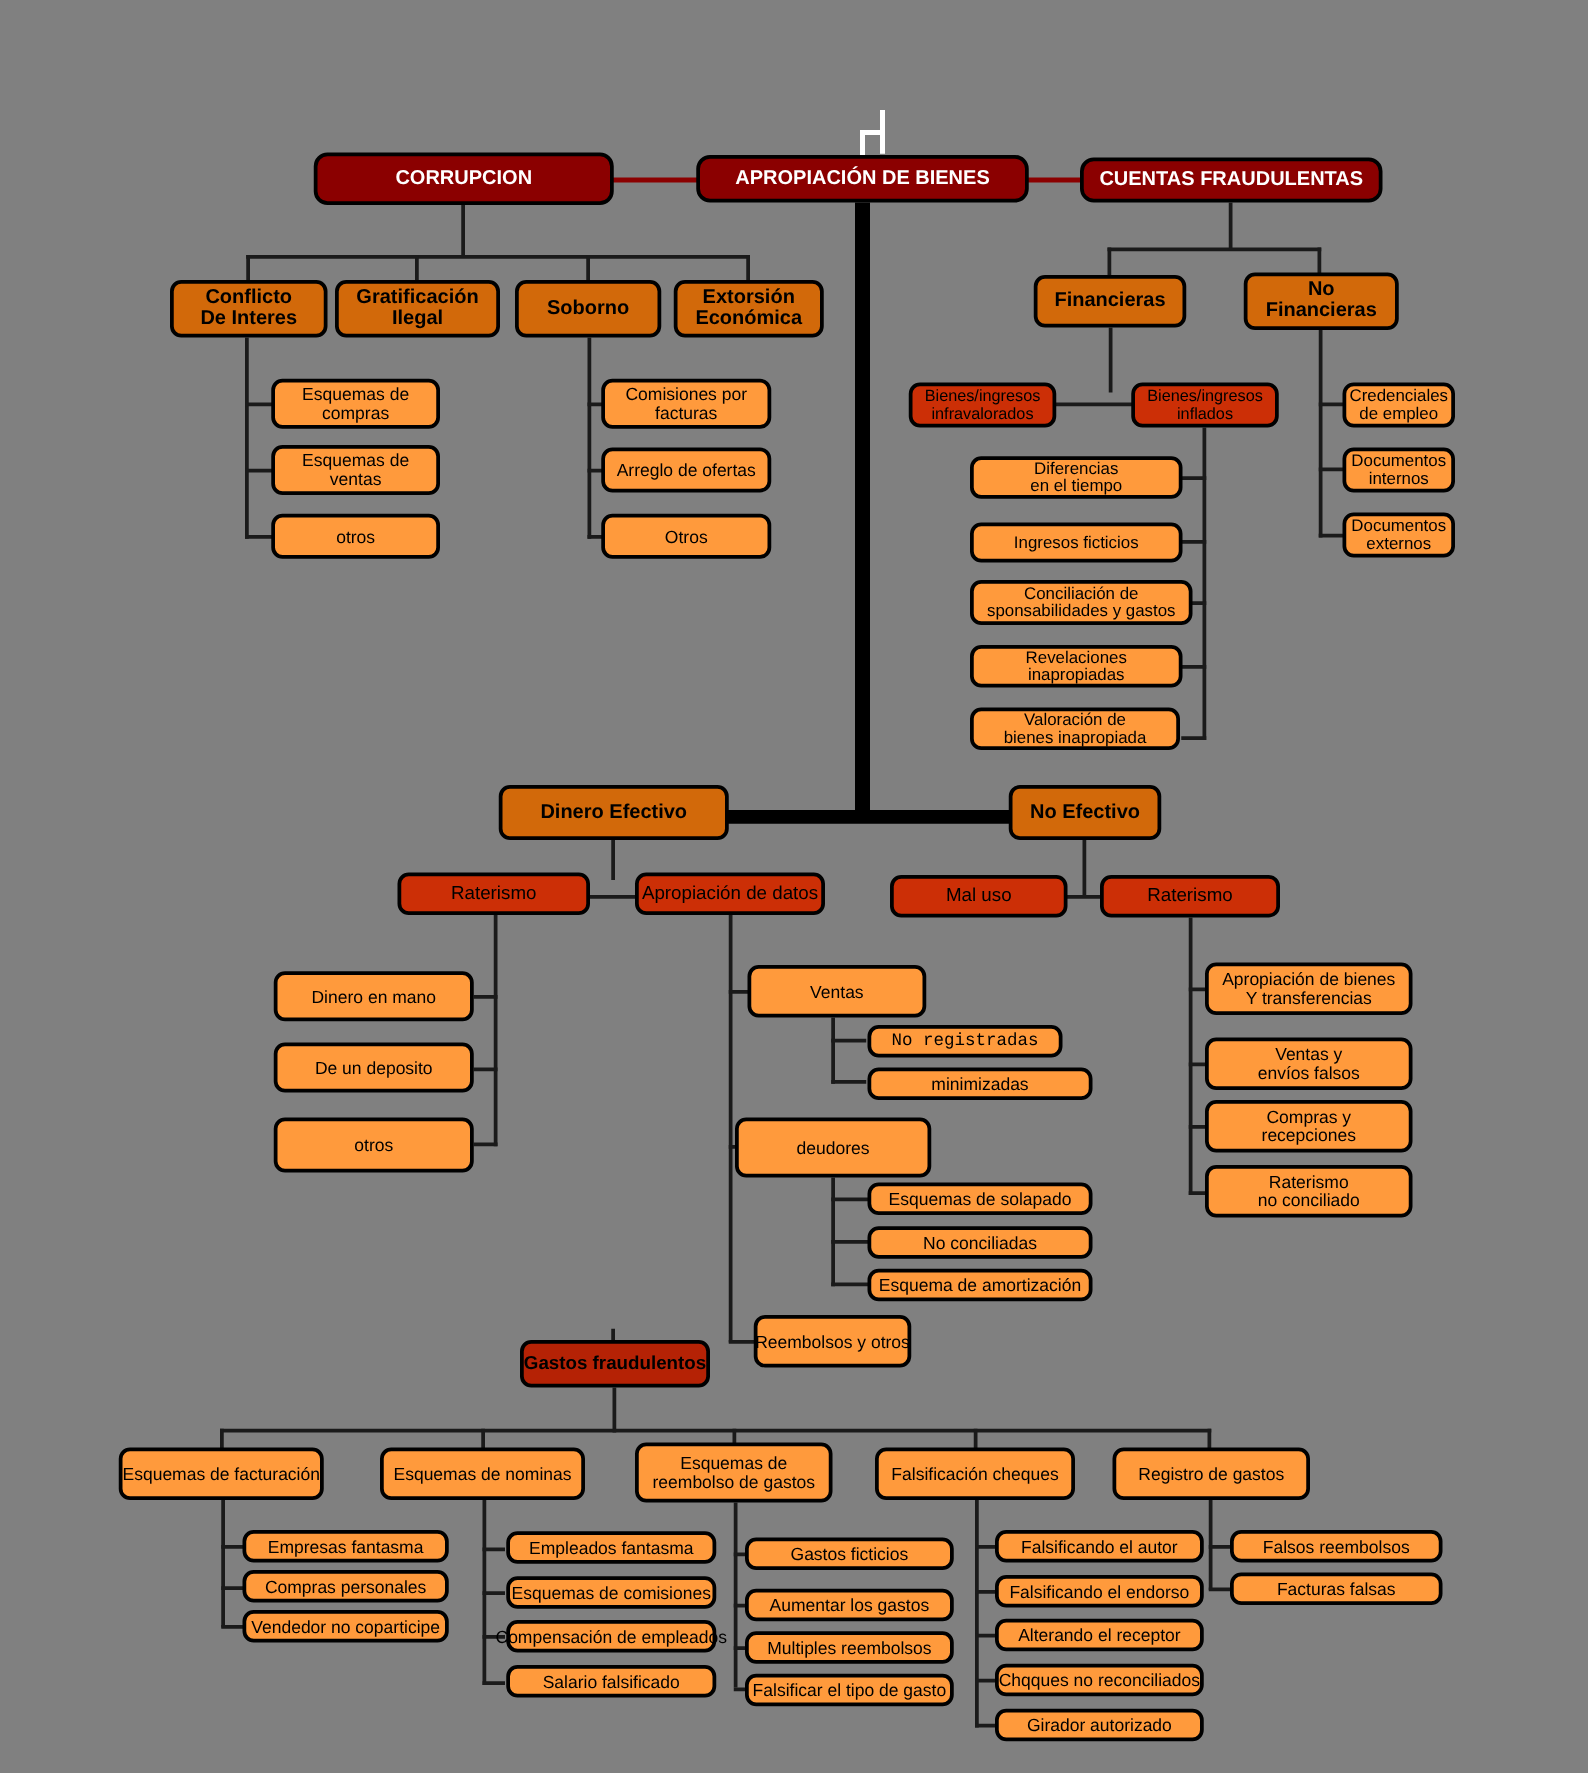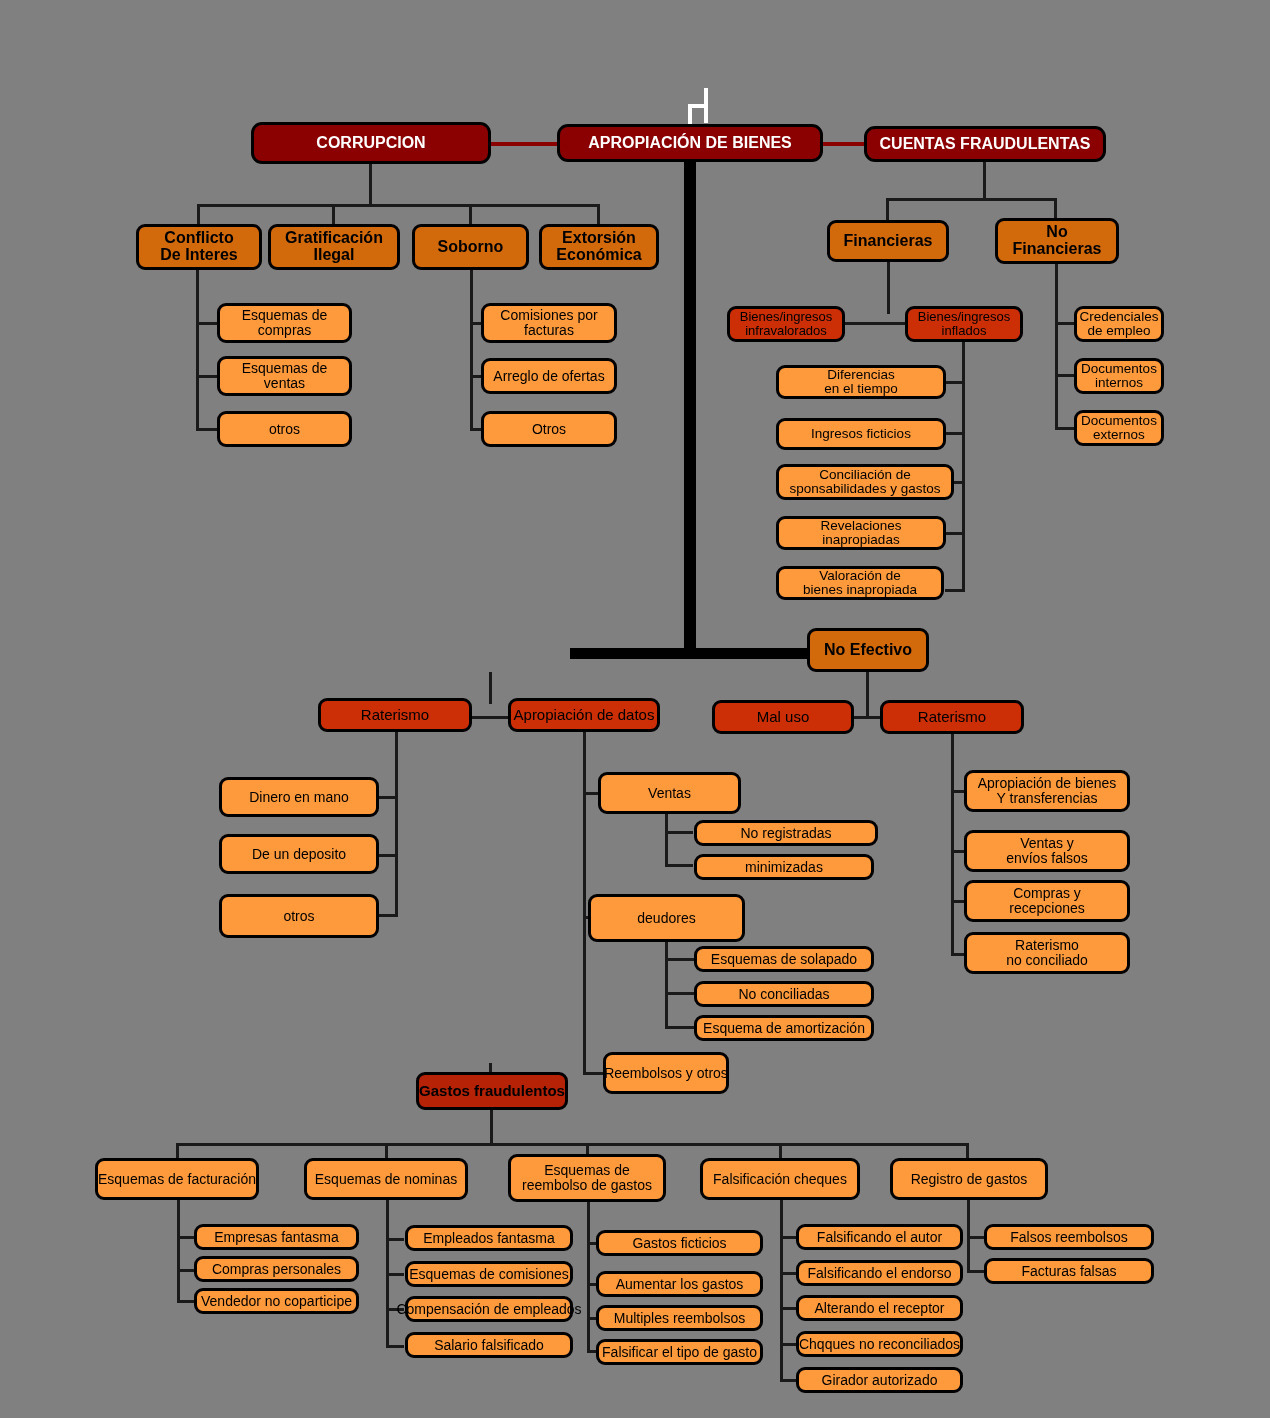--- a/index.html
+++ b/index.html
@@ -256,20 +256,23 @@
       <span>internos</span>
     </div>
   </div>
   <div class="node lvl-leaf-sm" style="left:1074px; top:410px; width:90px; height:36px;">
     <div>
       <span>Documentos</span>
       <span>externos</span>
     </div>
   </div>
 
+  <div class="node lvl-two" style="left:399px; top:628px; width:184px; height:44px;">
+    <span>Dinero Efectivo</span>
+  </div>
   <div class="node lvl-two" style="left:807px; top:628px; width:122px; height:44px;">
     <span>No Efectivo</span>
   </div>
 
   <div class="ln ln-thin" style="left:489px; top:672px; width:3px; height:32px;"></div>
   <div class="ln ln-thin" style="left:471px; top:716px; width:40px; height:3px;"></div>
 
   <div class="node lvl-red" style="left:318px; top:698px; width:154px; height:34px;">
     <span>Raterismo</span>
   </div>
@@ -304,21 +307,21 @@
     <span>deudores</span>
   </div>
   <div class="node lvl-leaf" style="left:603px; top:1052px; width:126px; height:42px;">
     <span>Reembolsos y otros</span>
   </div>
 
   <div class="ln ln-thin" style="left:665px; top:814px; width:3px; height:53px;"></div>
   <div class="ln ln-thin" style="left:665px; top:831px; width:28px; height:3px;"></div>
   <div class="ln ln-thin" style="left:665px; top:864px; width:28px; height:3px;"></div>
 
-  <div class="node lvl-leaf" style="left:694px; top:820px; width:184px; height:26px;">
+  <div class="node lvl-leaf" style="left:694px; top:820px; width:156px; height:26px;font-family:Liberation Mono, monospace;">
     <span>No registradas</span>
   </div>
   <div class="node lvl-leaf" style="left:694px; top:854px; width:180px; height:26px;">
     <span>minimizadas</span>
   </div>
 
   <div class="ln ln-thin" style="left:665px; top:942px; width:3px; height:87px;"></div>
   <div class="ln ln-thin" style="left:665px; top:958px; width:30px; height:3px;"></div>
   <div class="ln ln-thin" style="left:665px; top:992px; width:30px; height:3px;"></div>
   <div class="ln ln-thin" style="left:665px; top:1026px; width:30px; height:3px;"></div>

